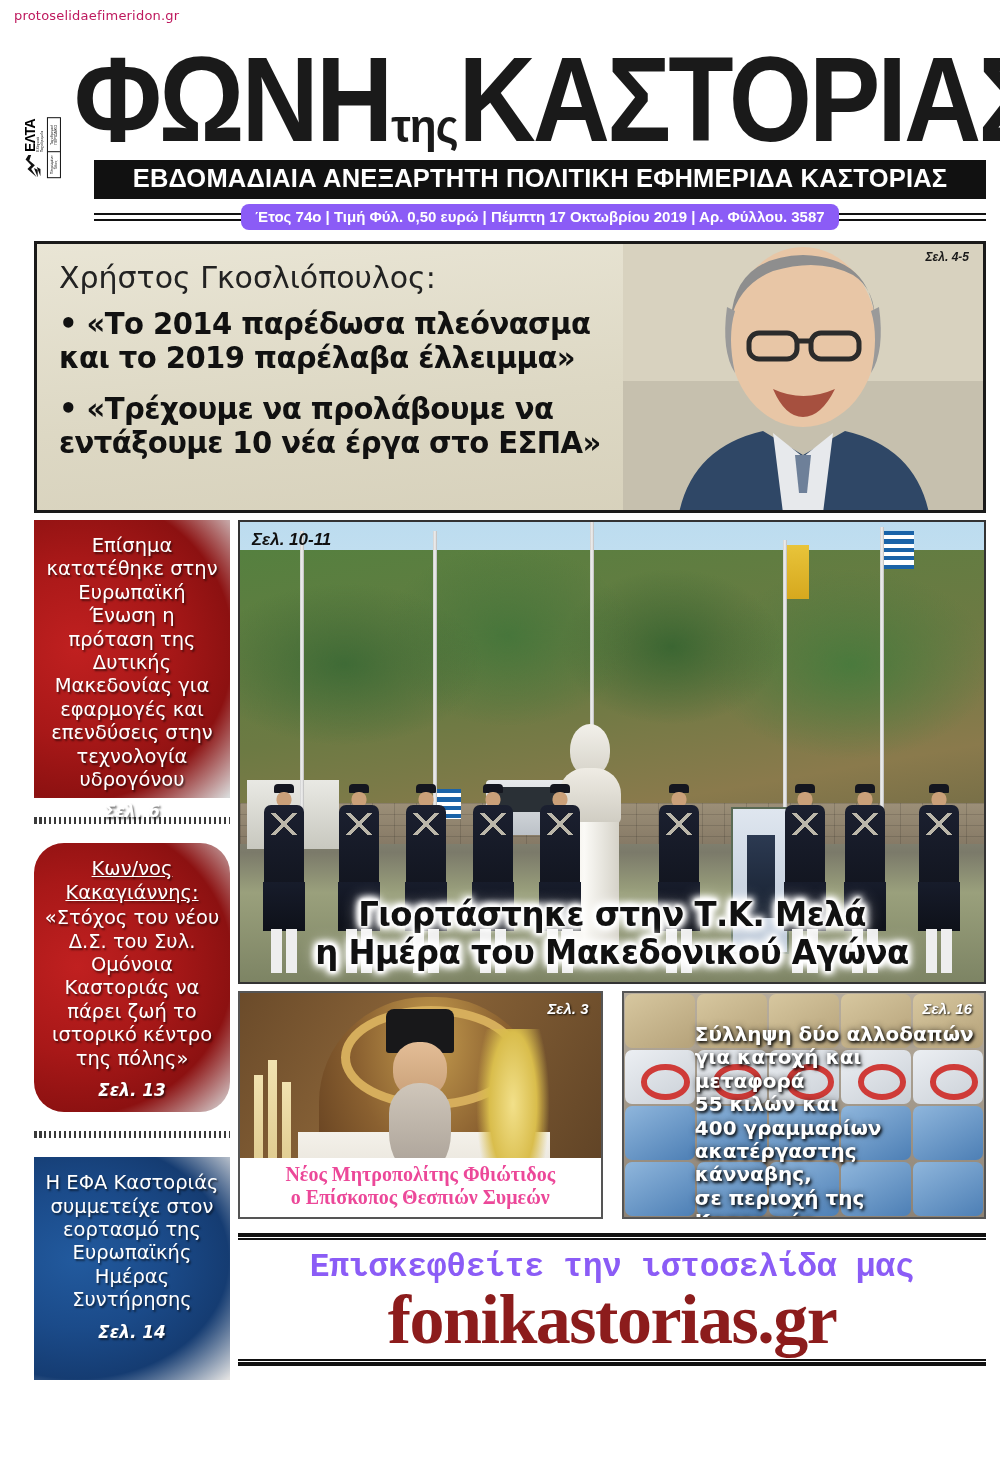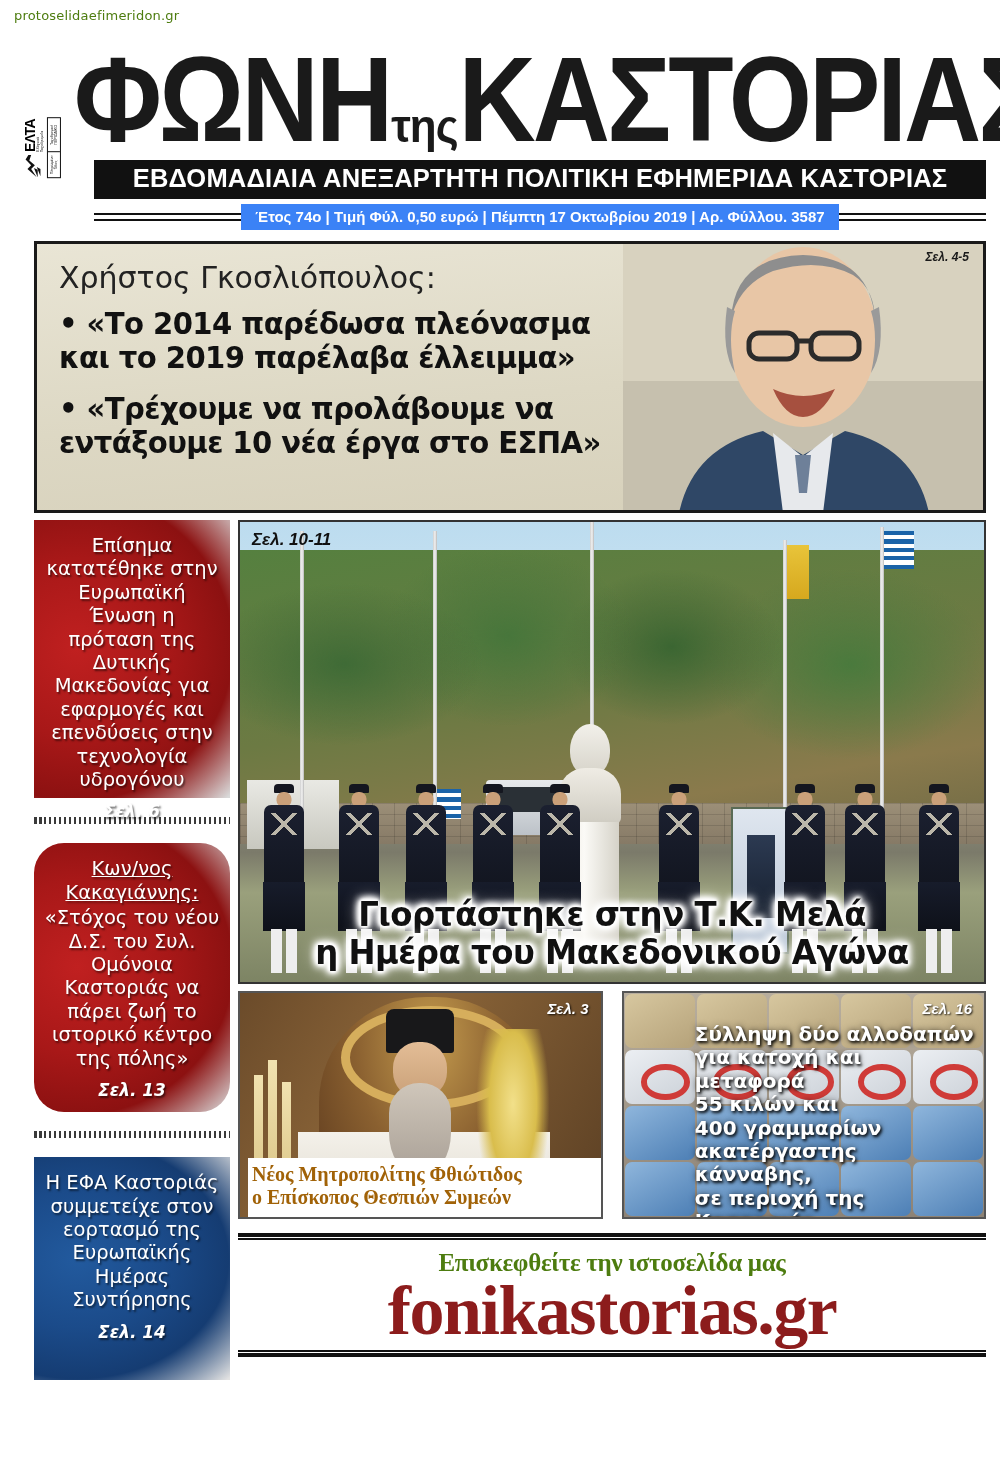--- a/index.html
+++ b/index.html
@@ -12,21 +12,21 @@
     font-family: "Liberation Sans", sans-serif;
     overflow: hidden;
     position: relative;
   }
 
   
   .watermark {
     position: absolute;
     left: 14px; top: 8px;
     font-size: 13px;
-    color: #4d7c0f;
+    color: #be185d;
     letter-spacing: .2px;
     font-family: "DejaVu Sans", sans-serif;
   }
 
   
   .page {
     position: absolute;
     left: 14px; top: 34px;
     width: 972px; height: 1420px;
     background: #fff;
@@ -111,26 +111,27 @@
     margin-left: 20px;
     margin-right: 0;
   }
 
   .dateline-wrap {
     display: flex; align-items: center; gap: 0;
     margin-top: 5px; margin-left: 20px;
   }
   .dl-rule { flex: 1; height: 8px; border-top: 2px solid #111; border-bottom: 2px solid #111; }
   .dateline {
-    background: #3b82f6;
+    background: #8b5cf6;
     color: #fff;
     font-size: 15px;
     font-weight: bold;
     padding: 4px 14px 5px;
     white-space: nowrap;
+    border-radius: 8px;
   }
 
   
   .lead {
     position: relative;
     margin: 7px 0 0 20px;
     height: 272px;
     border: 3px solid #1a1a1a;
     background: linear-gradient(175deg, #e9e5d5 0%, #ddd8c4 55%, #d6d0ba 100%);
     overflow: hidden;
@@ -273,28 +274,28 @@
     right: 12px; top: 7px;
     z-index: 9;
     font-size: 15px;
     font-weight: bold;
     font-style: italic;
     color: #fff;
     text-shadow: 1px 1px 2px rgba(0,0,0,.85);
   }
   .lp-caption {
     position: absolute;
-    left: 8px; right: 0; bottom: 0;
+    left: 0; right: 0; bottom: 0;
     background: #fff;
-    text-align: left;
+    text-align: center;
     padding: 5px 4px 7px;
     font-family: "Liberation Serif", serif;
     font-size: 20px;
     font-weight: bold;
-    color: #a16207;
+    color: #ec4899;
     line-height: 1.18;
   }
   .lp-overlay {
     position: absolute;
     right: 8px; top: 30px;
     width: 78%;
     text-align: left;
     z-index: 8;
     color: #fff;
     font-weight: bold;
@@ -316,25 +317,25 @@
     height: 7px;
     margin-bottom: 9px;
   }
   .promo-rule-bot {
     border-top: 2px solid #111;
     border-bottom: 4px solid #111;
     height: 7px;
     margin-top: 4px;
   }
   .promo-line1 {
-    font-size: 25px;
-    font-weight: bold;
-    color: #4d7c0f;
+    font-size: 33px;
+    font-weight: bold;
+    color: #8b5cf6;
     letter-spacing: -.3px;
-    font-family: Liberation Serif, serif;
+    font-family: Liberation Mono, monospace;
   }
   .promo-line2 {
     font-size: 70px;
     font-weight: bold;
     color: #8c1c1c;
     font-family: "Liberation Serif", serif;
     letter-spacing: -1.5px;
     line-height: 1.02;
     margin-top: -2px;
   }

